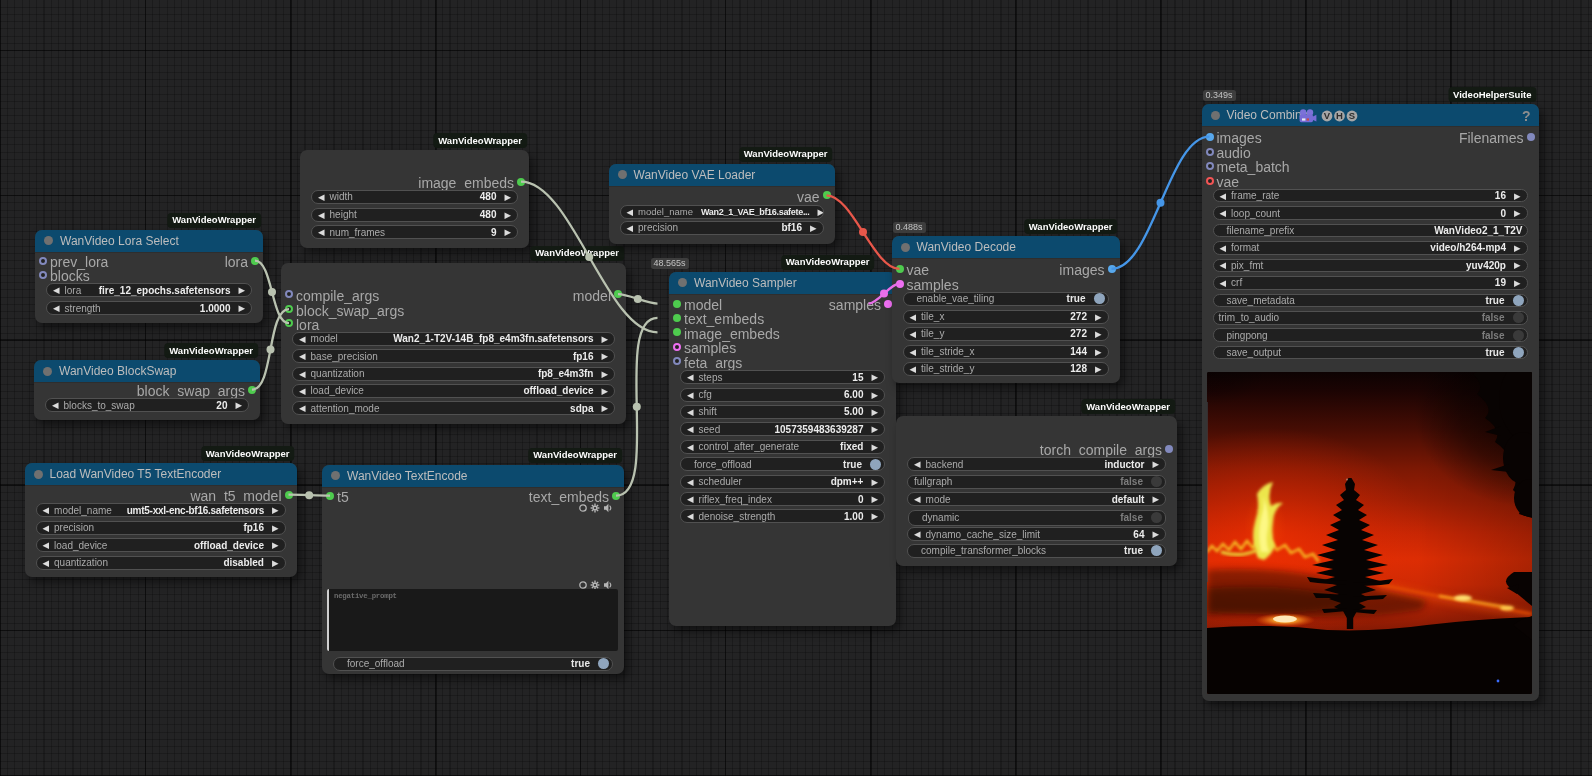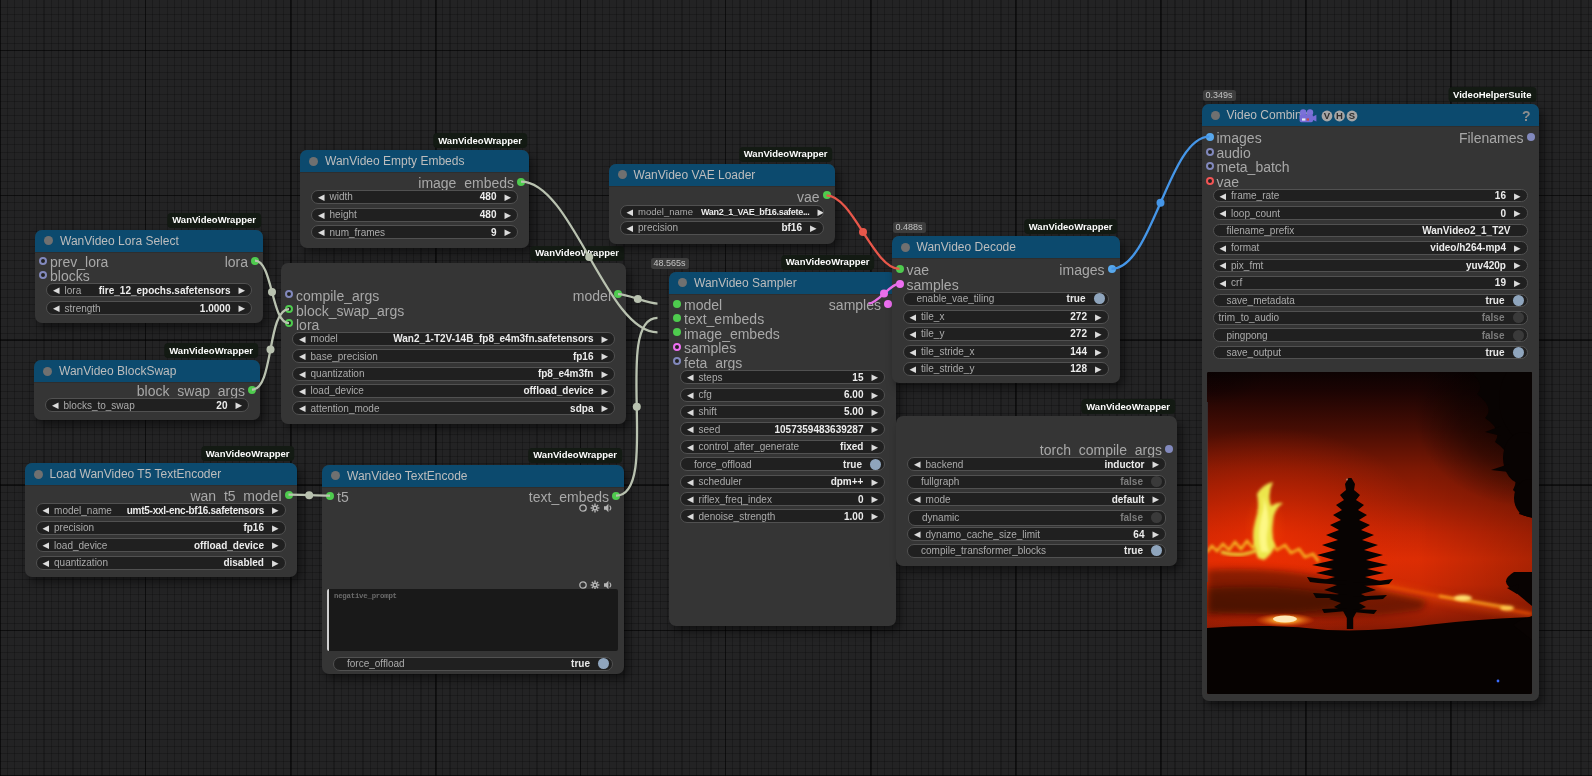--- a/index.html
+++ b/index.html
@@ -101,24 +101,20 @@
     </div>
 <div class="w" style="left:11px;right:11px;top:92.7px;height:14px;border-radius:7.0px">
       <span class="ar al">◀</span>
       <span class="wl">quantization</span>
       <span class="wv">disabled</span>
       <span class="ar arr">▶</span>
     </div>
 </div>
 <div class="badge" style="left:527.0px;top:133.0px">WanVideoWrapper</div>
 <div class="node" style="left:300.0px;top:150.0px;width:229.0px;height:98.0px">
-<div class="nt">
-      <i class="td"></i>
-      <span>WanVideo Empty Embeds</span>
-    </div>
 <i class="d" style="left:217.0px;top:27.6px;background:#4ecb4e"></i>
 <span class="sl so" style="right:15px;top:25.1px">image_embeds</span>
 <div class="w" style="left:11px;right:11px;top:39.9px;height:14px;border-radius:7.0px">
       <span class="ar al">◀</span>
       <span class="wl">width</span>
       <span class="wv">480</span>
       <span class="ar arr">▶</span>
     </div>
 <div class="w" style="left:11px;right:11px;top:57.6px;height:14px;border-radius:7.0px">
       <span class="ar al">◀</span>
@@ -364,21 +360,21 @@
 <div class="node" style="left:896.0px;top:416.0px;width:281.0px;height:150.0px">
 <i class="d" style="left:269.0px;top:28.7px;background:#8289bd"></i>
 <span class="sl so" style="right:15px;top:26.2px">torch_compile_args</span>
 <div class="w" style="left:11px;right:11px;top:41.2px;height:14px;border-radius:7.0px">
       <span class="ar al">◀</span>
       <span class="wl">backend</span>
       <span class="wv">inductor</span>
       <span class="ar arr">▶</span>
     </div>
 <div class="w" style="left:11px;right:11px;top:58.8px;height:14px;border-radius:7.0px">
-      <span class="wl" style="margin-left:13px">fullgraph</span>
+      <span class="wl" style="margin-left:6px">fullgraph</span>
       <span class="wv" style="color:#7d7d7d">false</span>
       <span class="tg" style="background:#3a3a3a"></span>
     </div>
 <div class="w" style="left:11px;right:11px;top:76.0px;height:14px;border-radius:7.0px">
       <span class="ar al">◀</span>
       <span class="wl">mode</span>
       <span class="wv">default</span>
       <span class="ar arr">▶</span>
     </div>
 <div class="w" style="left:12px;right:11px;top:93.6px;height:16px;border-radius:7.0px">
@@ -422,21 +418,21 @@
       <span class="ar arr">▶</span>
     </div>
 <div class="w" style="left:11px;right:11px;top:102.3px;height:13.5px;border-radius:6.75px">
       <span class="ar al">◀</span>
       <span class="wl">loop_count</span>
       <span class="wv">0</span>
       <span class="ar arr">▶</span>
     </div>
 <div class="w" style="left:11px;right:11px;top:119.8px;height:13.5px;border-radius:6.75px">
       <span class="wl" style="margin-left:13px">filename_prefix</span>
-      <span class="wv" style="margin-right:16px">WanVideo2_1_T2V</span>
+      <span class="wv" style="margin-right:4px">WanVideo2_1_T2V</span>
     </div>
 <div class="w" style="left:11px;right:11px;top:137.2px;height:13.5px;border-radius:6.75px">
       <span class="ar al">◀</span>
       <span class="wl">format</span>
       <span class="wv">video/h264-mp4</span>
       <span class="ar arr">▶</span>
     </div>
 <div class="w" style="left:11px;right:11px;top:154.6px;height:13.5px;border-radius:6.75px">
       <span class="ar al">◀</span>
       <span class="wl">pix_fmt</span>

